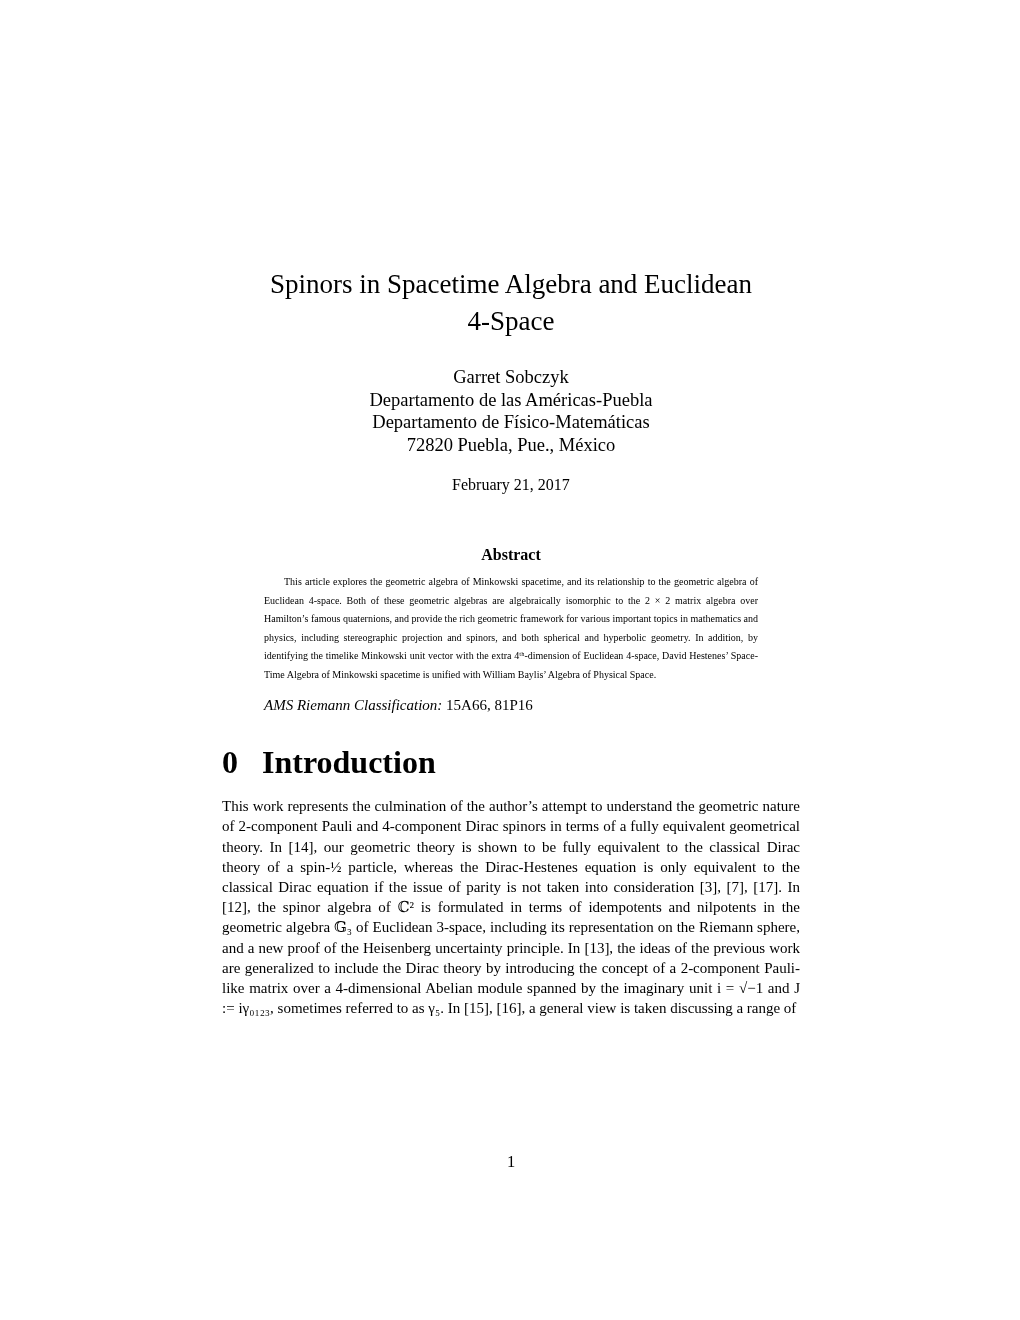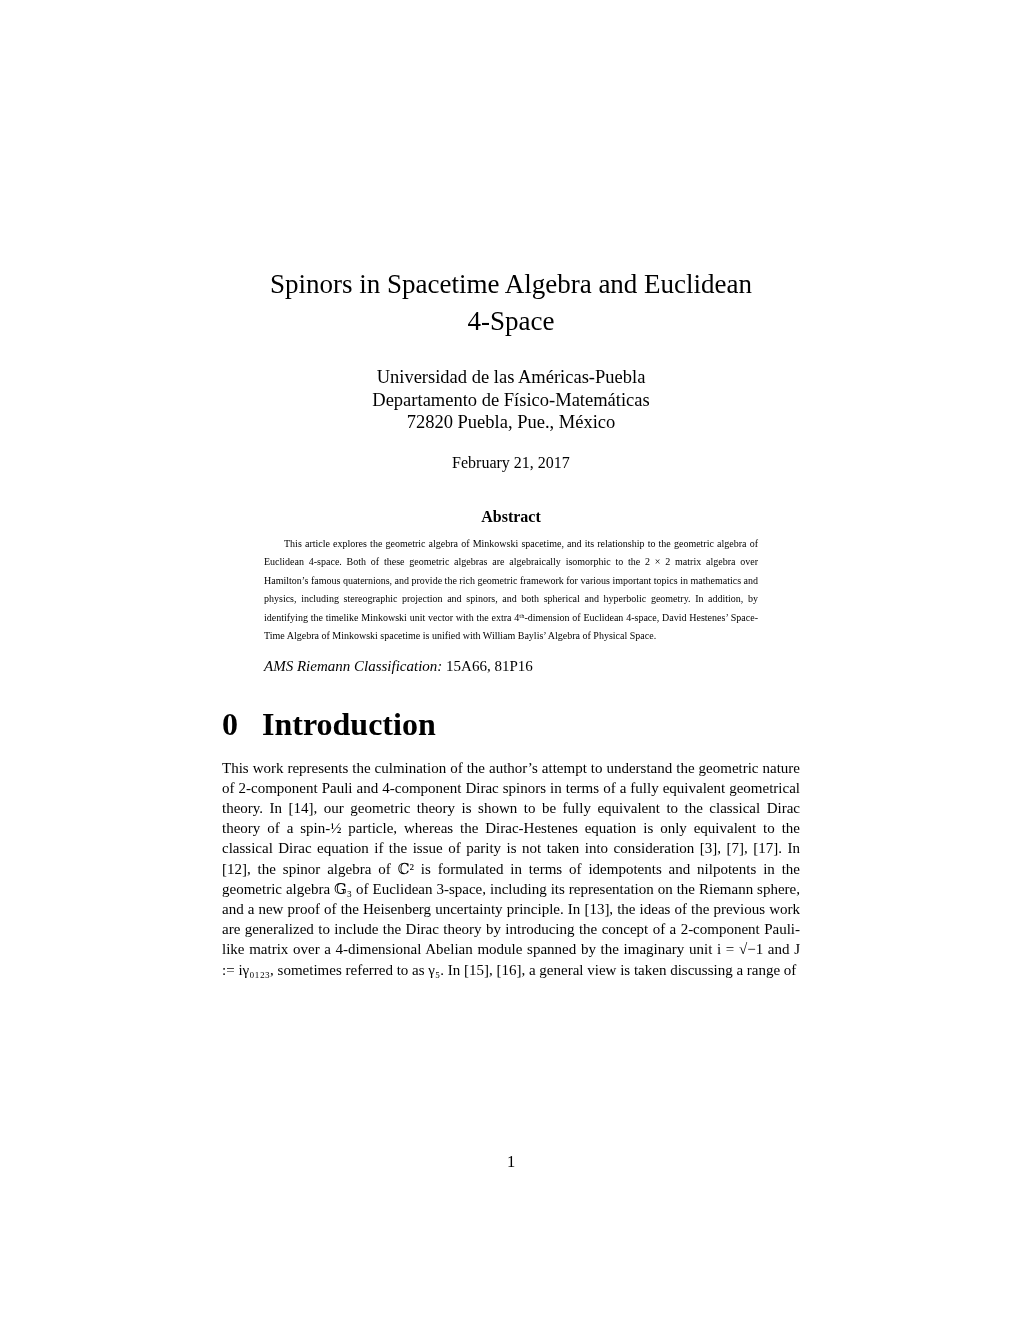--- a/index.html
+++ b/index.html
@@ -35,21 +35,21 @@
     text-align: center;
     font-size: 18.5px;
     line-height: 22.5px;
   }
   .date {
     margin-top: 20px;
     text-align: center;
     font-size: 16px;
   }
   .abstract-section {
-    margin-top: 36px;
+    margin-top: 52px;
     margin-left: 42px;
     width: 494px;
   }
   .abstract-heading {
     text-align: center;
     font-weight: bold;
     font-size: 16px;
   }
   .abstract-text {
     margin-top: 9px;
@@ -92,21 +92,22 @@
 
 <div class="page">
   <div class="content">
 
     <h1 class="title">
       <span>Spinors in Spacetime Algebra and Euclidean</span><br>
       <span>4-Space</span>
     </h1>
 
     <div class="author-block">
-      <div>Universidad de las Américas-Puebla</div>
+      <div>Garret Sobczyk</div>
+      <div>Departamento de las Américas-Puebla</div>
       <div>Departamento de Físico-Matemáticas</div>
       <div>72820 Puebla, Pue., México</div>
     </div>
 
     <div class="date">February 21, 2017</div>
 
     <div class="abstract-section">
       <div class="abstract-heading">Abstract</div>
       <p class="abstract-text">This article explores the geometric algebra of Minkowski spacetime, and its relationship to the geometric algebra of Euclidean 4-space. Both of these geometric algebras are algebraically isomorphic to the 2 × 2 matrix algebra over Hamilton’s famous quaternions, and provide the rich geometric framework for various important topics in mathematics and physics, including stereographic projection and spinors, and both spherical and hyperbolic geometry. In addition, by identifying the timelike Minkowski unit vector with the extra 4ᵗʰ-dimension of Euclidean 4-space, David Hestenes’ Space-Time Algebra of Minkowski spacetime is unified with William Baylis’ Algebra of Physical Space.</p>
       <p class="meta-line meta-ams">

